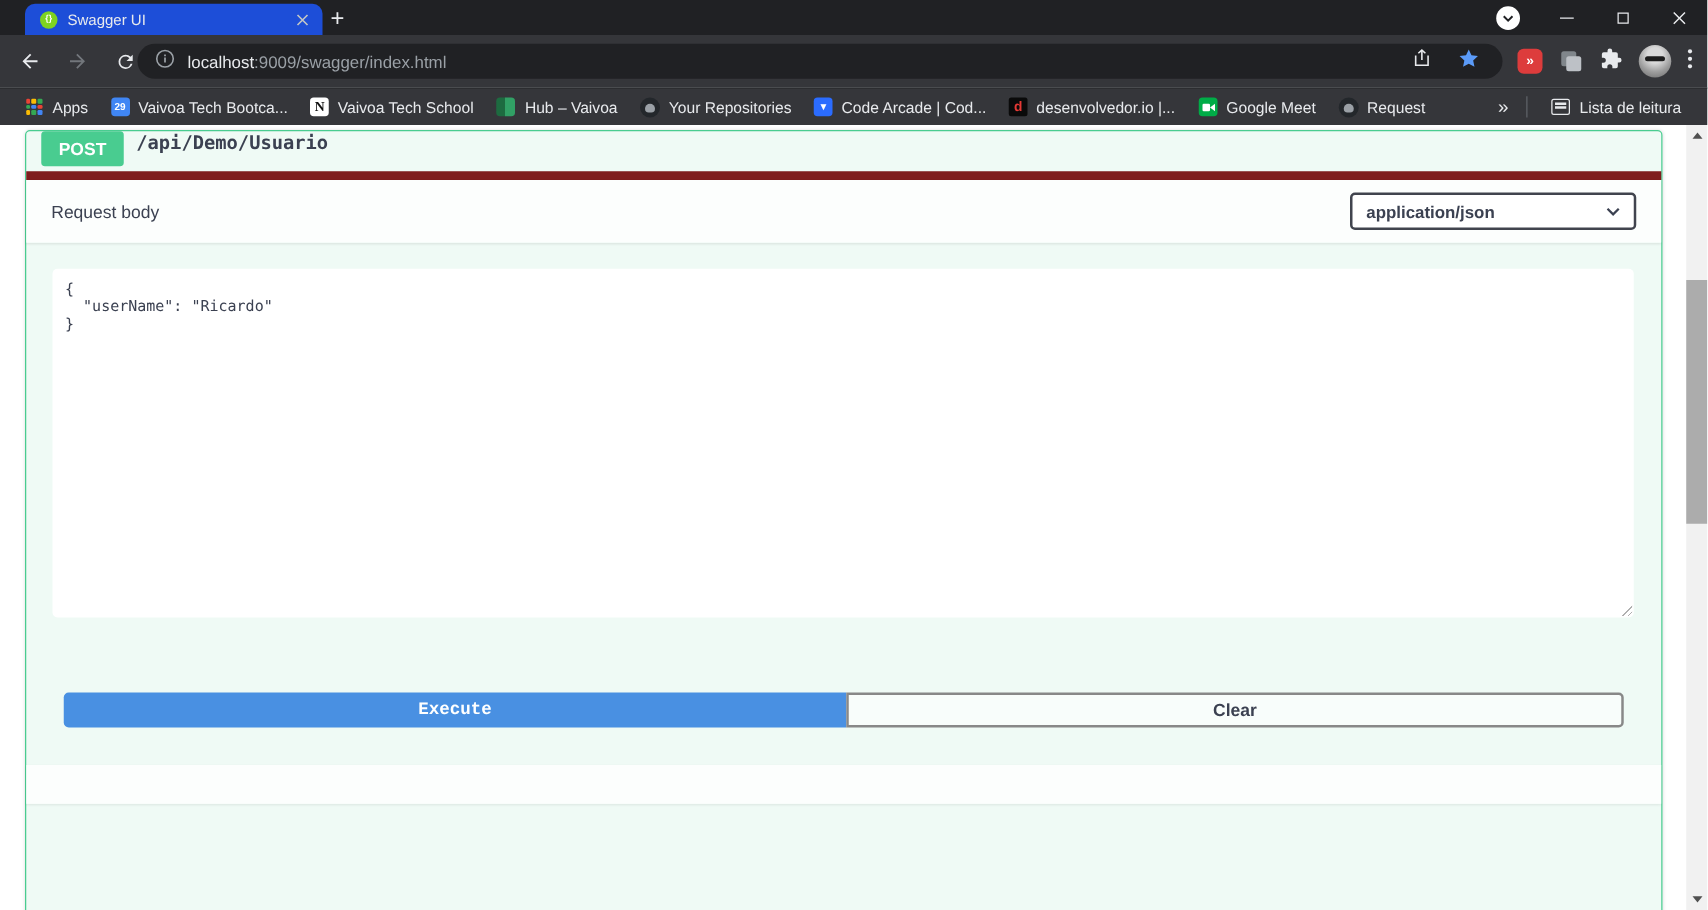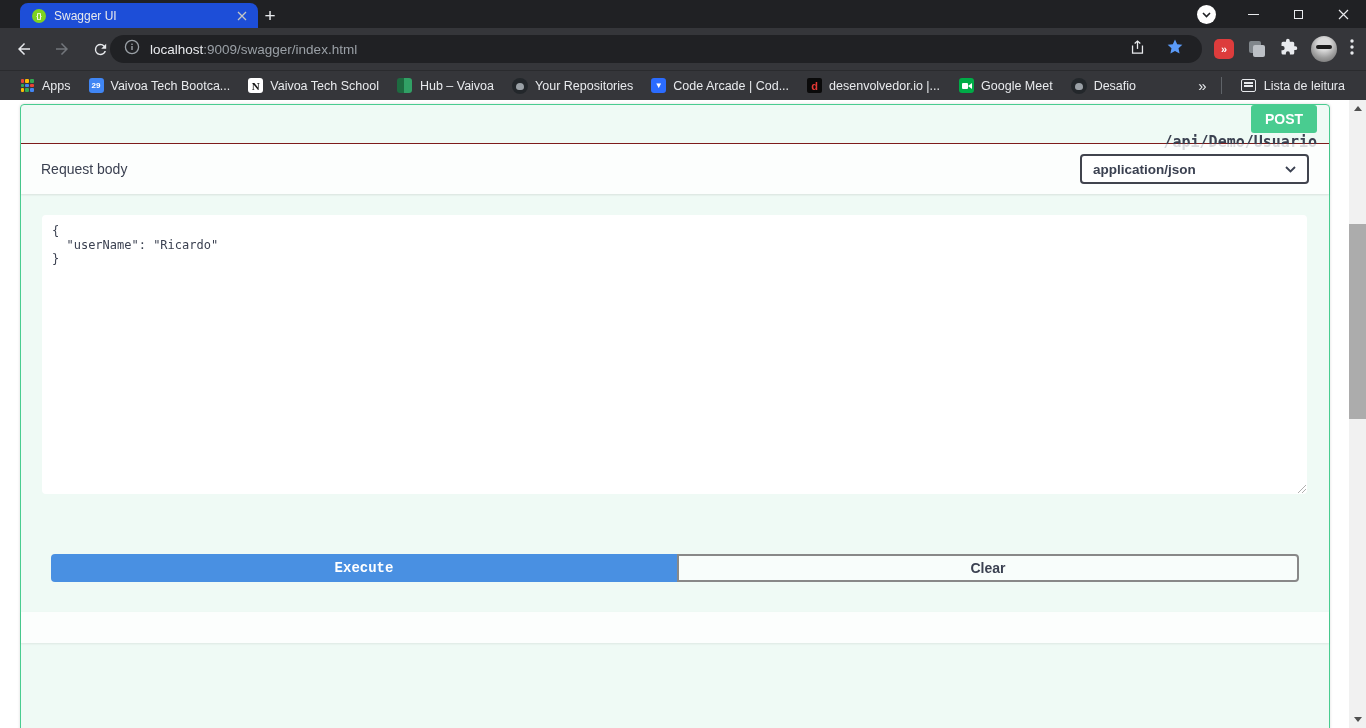--- a/index.html
+++ b/index.html
@@ -69,21 +69,21 @@
   .overflow-chevron { color:#e8eaed; font-size:15px; padding:0 4px; }
   .bm-divider { width:1px; height:17px; background:#5f6368; }
   .bi-readlist { width:15px; height:13px; border:1.5px solid #e8eaed; border-radius:2px; position:relative; }
   .bi-readlist::before { content:""; position:absolute; left:2px; top:2px; right:2px; height:1.5px;
                          background:#e8eaed; box-shadow:0 3px 0 #e8eaed; }
 
   
   .content { position:relative; height:628px; background:#fff; overflow:hidden; }
   .opblock { position:absolute; left:20px; top:4px; width:1310px; height:640px; border:1px solid #49cc90;
              border-radius:4px; background:rgba(73,204,144,.09); box-shadow:0 0 3px rgba(0,0,0,.15); }
-  .summary { height:39px; display:flex; align-items:flex-end; padding:0 12px; border-bottom:1px solid #7f1d1d;flex-direction:column; }
+  .summary { height:39px; display:flex; align-items:flex-start; padding:0 12px; border-bottom:7px solid #7f1d1d; }
   .method-badge { background:#49cc90; color:#fff; font-weight:bold; font-size:14px; padding:6px 0;
                   width:66px; text-align:center; border-radius:3px; }
   .op-path { margin-left:10px; font-family:"DejaVu Sans Mono", monospace; font-weight:bold; font-size:15px;
              color:#3b4151; letter-spacing:0; }
   .sec-header { height:50px; background:rgba(255,255,255,.8); display:flex; align-items:center;
                 justify-content:space-between; padding:0 20px; box-shadow:0 1px 2px rgba(0,0,0,.1); position:relative; }
   .tab-item { position:relative; font-weight:bold; font-size:14.5px; color:#3b4151; }
   .tab-item::after { content:""; position:absolute; left:0; bottom:-14px; width:80px; height:4px; background:#49cc90; }
   .cancel-btn { border:2px solid #ff6060; color:#ff6060; background:transparent; font-weight:bold;
                 font-size:14px; padding:6px 23px; border-radius:4px; font-family:inherit; }
@@ -255,21 +255,21 @@
     <div class="bm">
       <span class="bi">
           <span class="bi-meet"></span>
         </span>
       <span>Google Meet</span>
     </div>
     <div class="bm">
       <span class="bi">
           <span class="bi-github"></span>
         </span>
-      <span>Desafio</span>
+      <span>Request</span>
     </div>
     <div class="bm-right">
       <span class="overflow-chevron">»</span>
       <span class="bm-divider"></span>
       <div class="bm">
         <span class="bi">
             <span class="bi-readlist"></span>
           </span>
         <span>Lista de leitura</span>
       </div>

